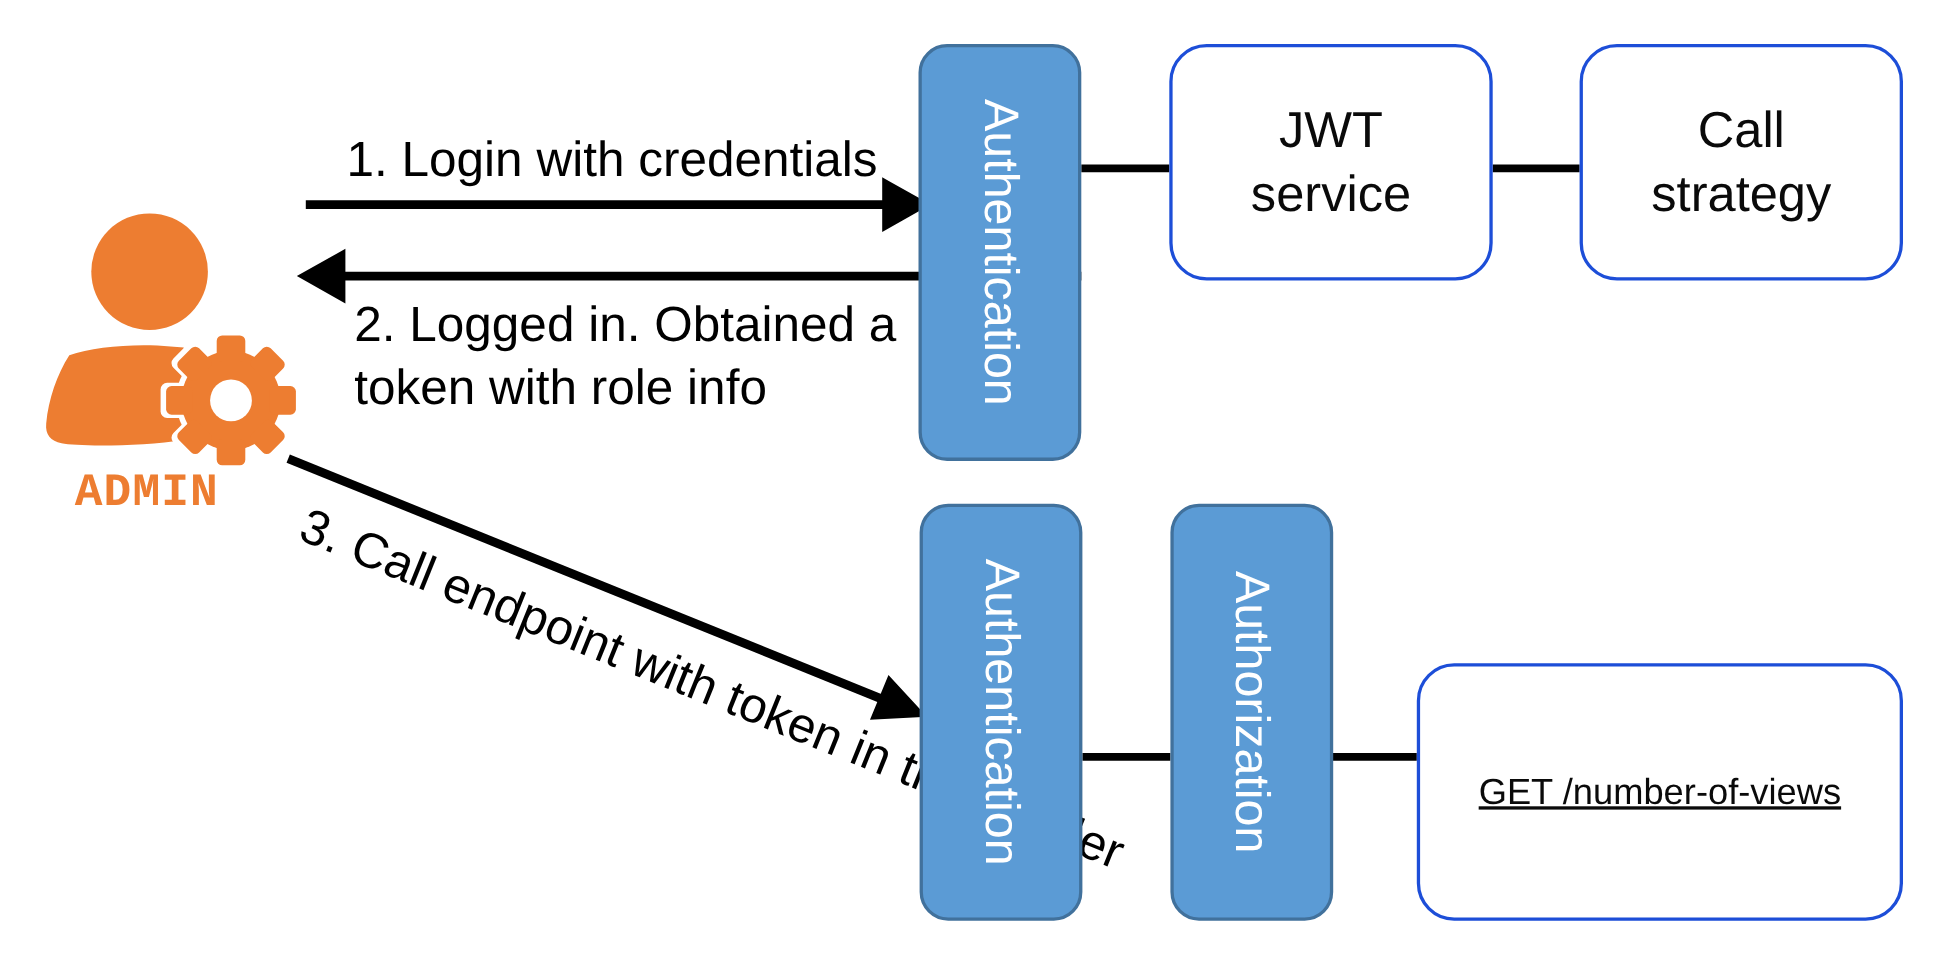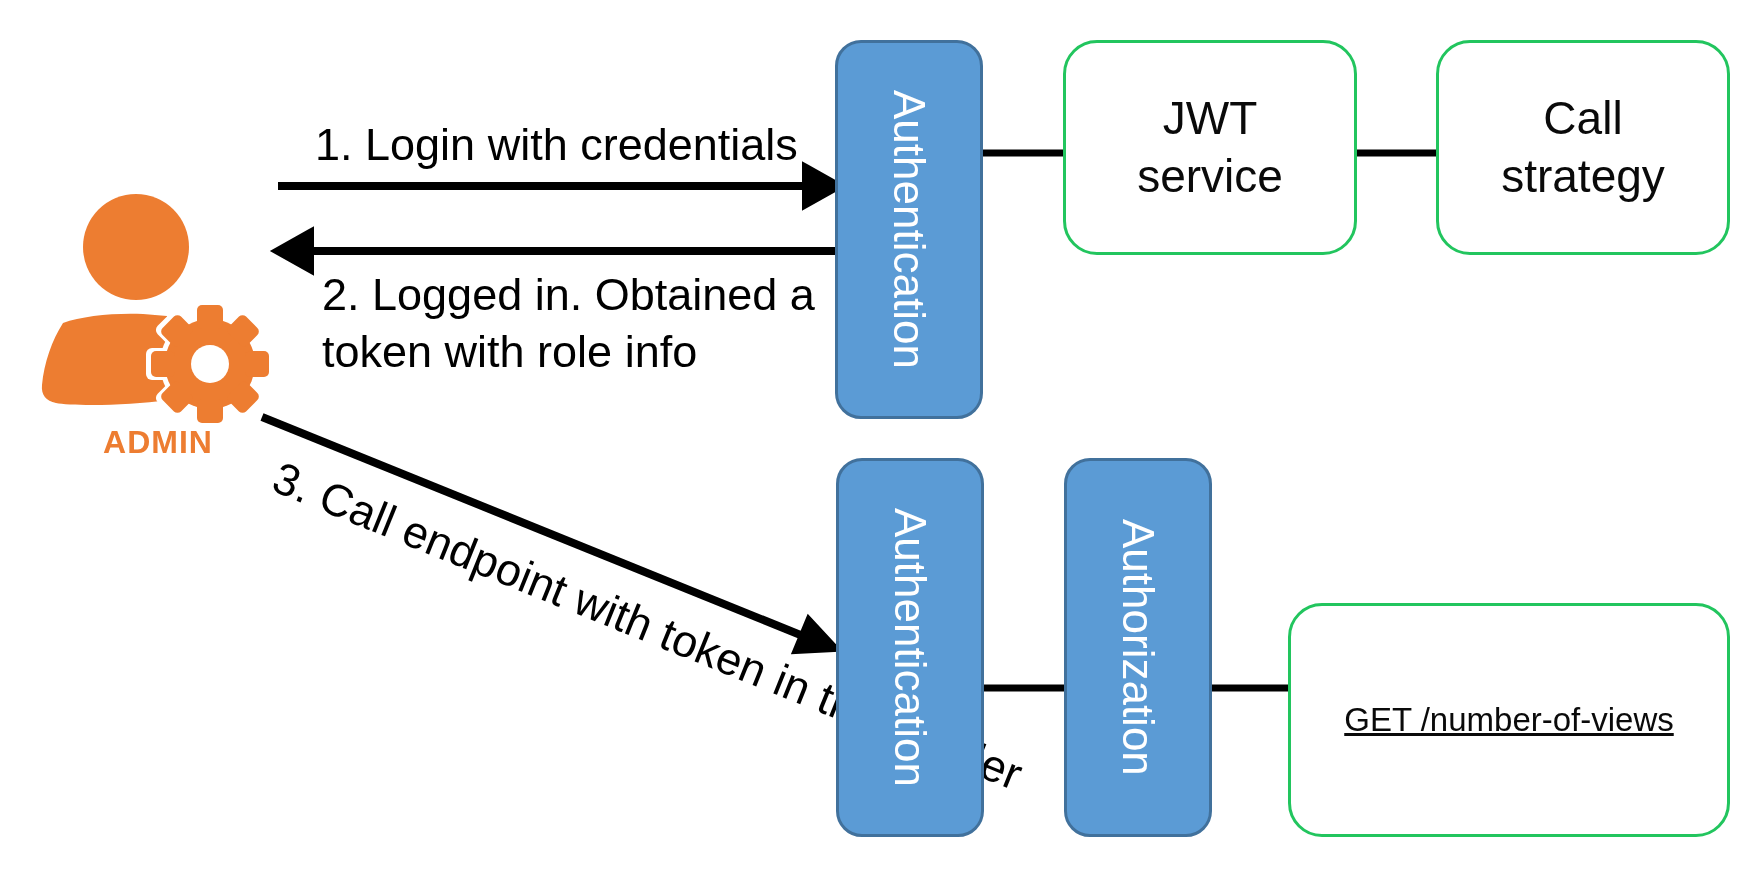--- a/index.html
+++ b/index.html
@@ -14,40 +14,40 @@
     position:absolute;background:#5B9BD5;border:3px solid #41719C;border-radius:26px;
     display:flex;align-items:center;justify-content:center;box-sizing:border-box;
   }
   .vtext{
     writing-mode:vertical-rl;text-orientation:mixed;
     color:#ffffff;font-size:44px;letter-spacing:0px;white-space:nowrap;
   }
 
   
   .whitebox{
-    position:absolute;background:#ffffff;border:3px solid #22c55e;border-radius:34px;
+    position:absolute;background:#ffffff;border:3px solid #1d4ed8;border-radius:34px;
     display:flex;flex-direction:column;align-items:center;justify-content:center;
     text-align:center;box-sizing:border-box;color:#0a0a0a;
   }
   .whitebox .big{font-size:46px;line-height:1.25;color:#0a0a0a;}
   .whitebox .line{display:block;}
   .ctrl-title{font-size:45px;line-height:1.2;color:#0a0a0a;}
   .ctrl-sub{font-size:33px;line-height:1.3;color:#0a0a0a;text-decoration:underline;}
 
   
   .msg{position:absolute;color:#000000;font-size:45px;line-height:57px;white-space:nowrap;}
   .msg .line{display:block;}
   .msg3{
     position:absolute;left:286px;top:449px;
     transform:rotate(22deg);transform-origin:0 0;
     color:#000000;font-size:45px;line-height:58px;white-space:nowrap;
   }
   .admin-label{
-    position:absolute;left:68px;top:424px;width:180px;text-align:center;
-    color:#ED7D31;font-size:32px;font-weight:700;letter-spacing:1px;
+    position:absolute;left:68px;top:424px;width:180px;text-align:left;
+    color:#ED7D31;font-size:42px;font-weight:700;letter-spacing:1px;font-family:Liberation Mono, monospace;
   }
 </style>
 </head>
 <body>
 
 <div class="canvas">
 
   <svg class="layer" style="left:30px;top:185px;width:260px;height:250px;" viewBox="0 0 260 250" aria-hidden="true">
 
     <circle cx="106" cy="62" r="53" fill="#ED7D31"></circle>

